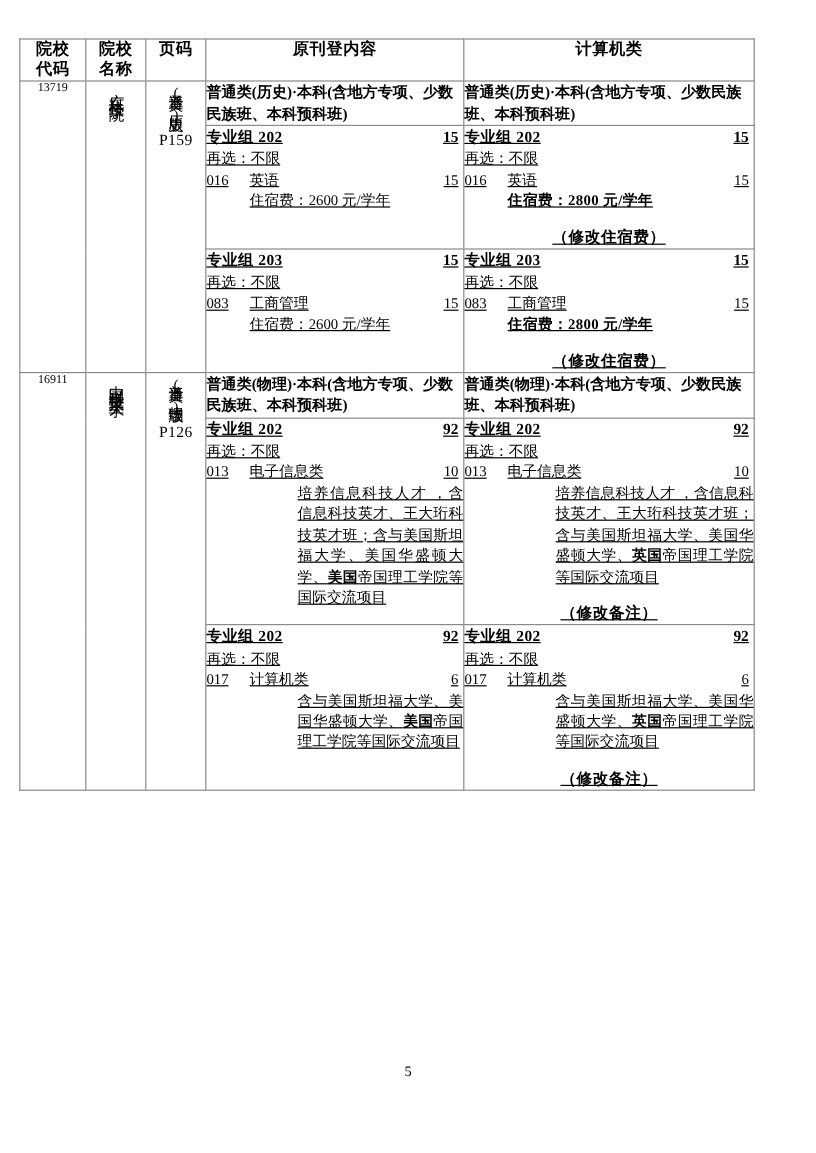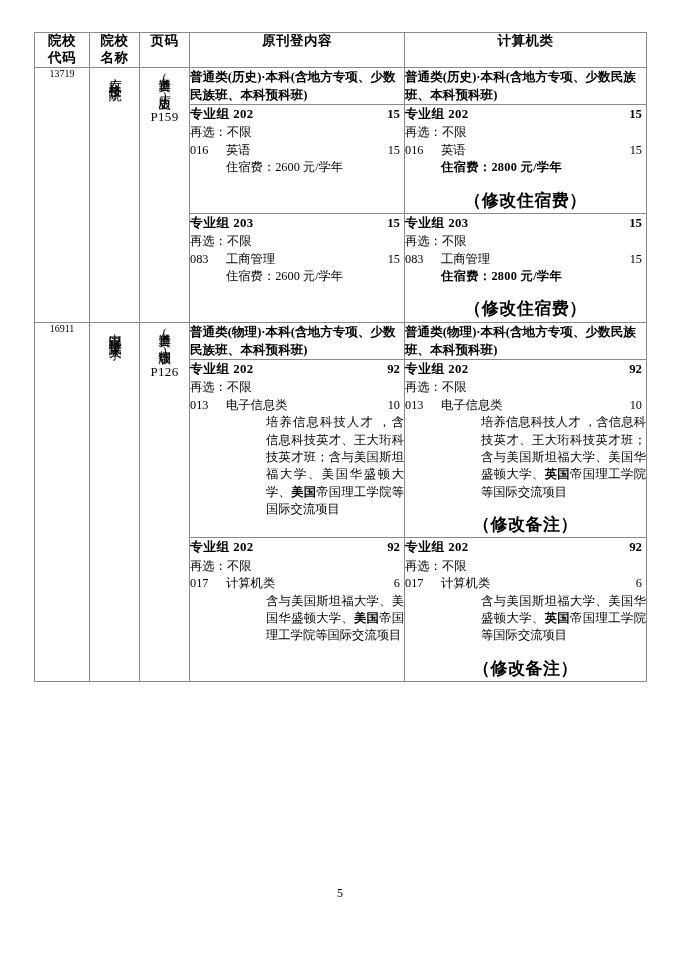--- a/index.html
+++ b/index.html
@@ -18,21 +18,21 @@
 
   .page {
     position: absolute;
     left: 0; top: 0;
     width: 680px;
     height: 961px;
   }
 
   table.corrections {
     position: absolute;
-    left: 34px;
+    left: 16px;
     top: 32px;
     width: 612px;
     border-collapse: collapse;
     table-layout: fixed;
   }
 
   table.corrections td,
   table.corrections th {
     border: 1px solid #8a8a8a;
     vertical-align: top;
@@ -103,20 +103,21 @@
     font-size: 12.6px;
     line-height: 1.45;
     text-align: left;
     padding: 4px 6px 5px 6px;
     font-weight: 700;
   }
   .blockcell {
     padding: 4px 7px 7px 7px;
     font-size: 12.3px;
     line-height: 1.42;
+    text-decoration: underline;
   }
   .grow-title {
     display: flex;
     justify-content: space-between;
     font-weight: 700;
     font-size: 12.8px;
     margin-bottom: 1px;
   }
   .grow-title .gname { letter-spacing: 0.4px; }
   .grow-title .gnum  { padding-right: 4px; }
@@ -142,21 +143,21 @@
   }
   .major .mnum { padding-right: 4px; }
   .fee {
     font-weight: 700;
     letter-spacing: 0.3px;
   }
   .emph { font-weight: 700; }
   .changetag {
     text-align: center;
     font-weight: 700;
-    font-size: 17px;
+    font-size: 13px;
     margin-top: 12px;
     letter-spacing: 0.5px;
   }
   .desc {
     text-align: justify;
     text-justify: inter-ideograph;
     margin-left: 40px;
   }
 
   .pagenum {

